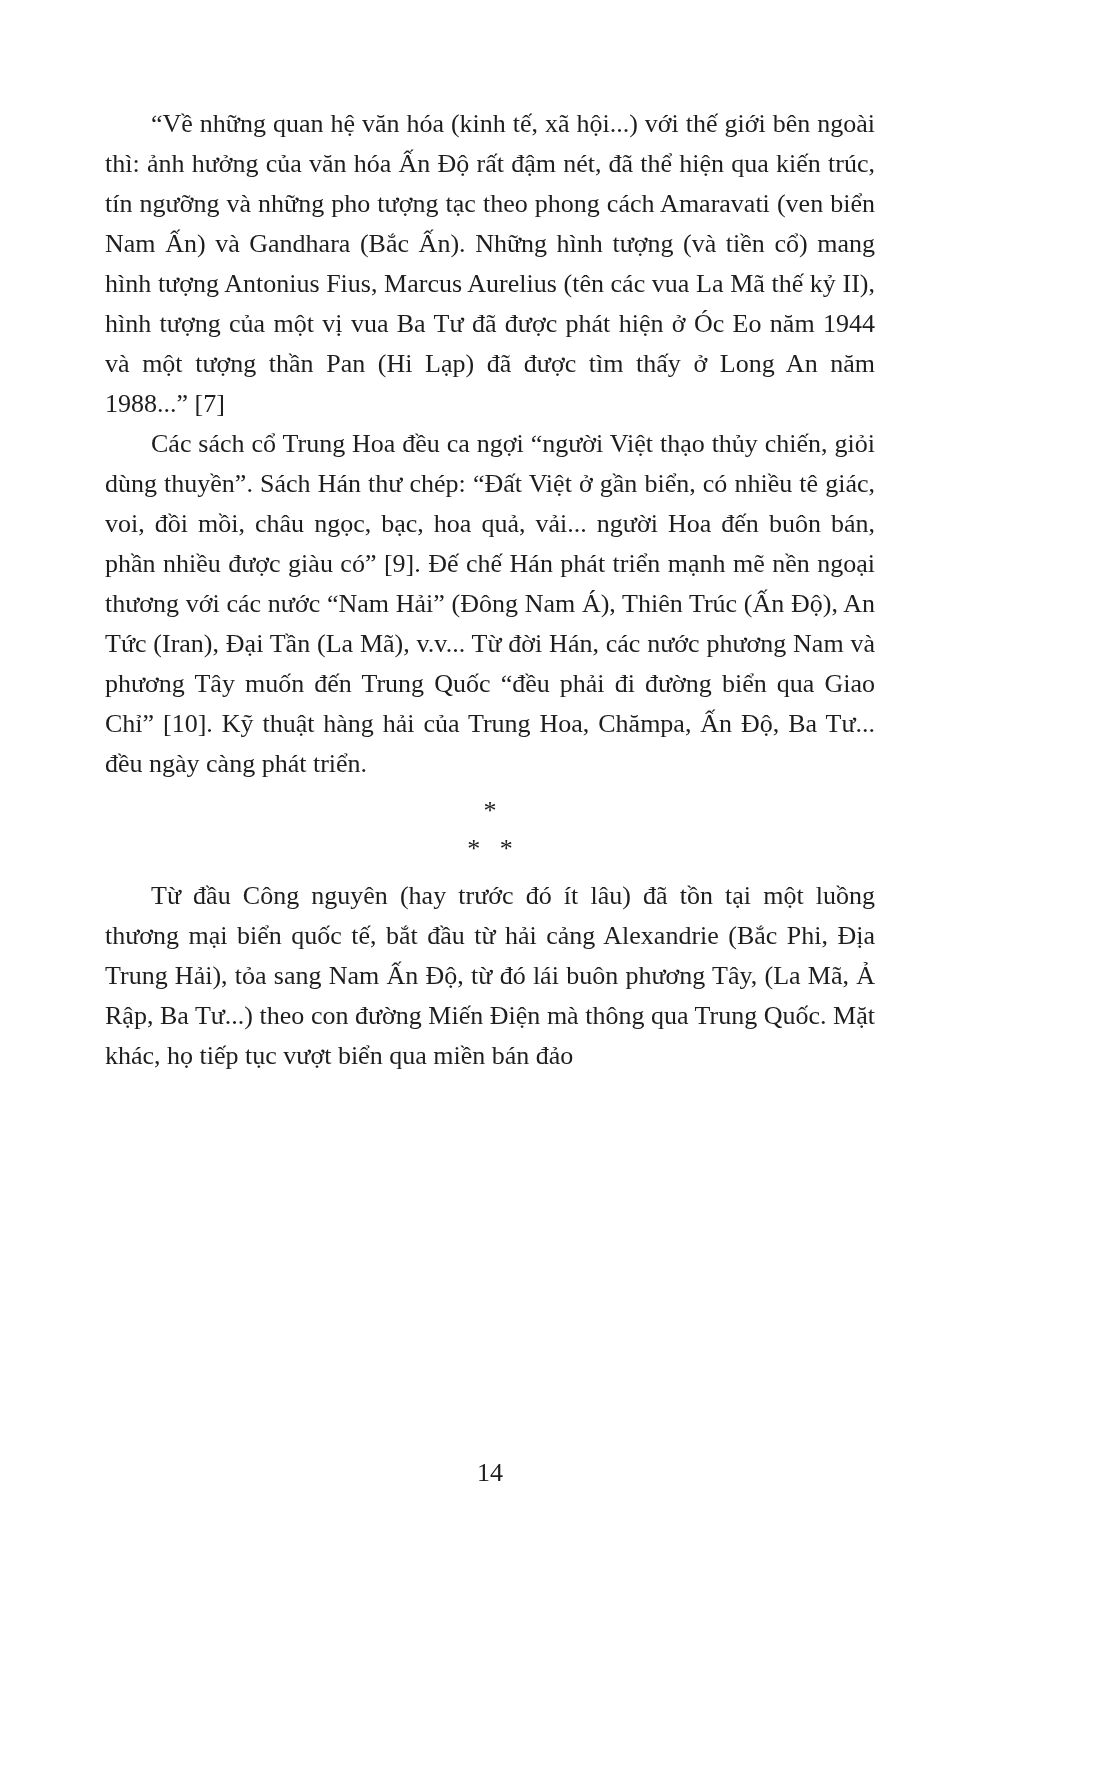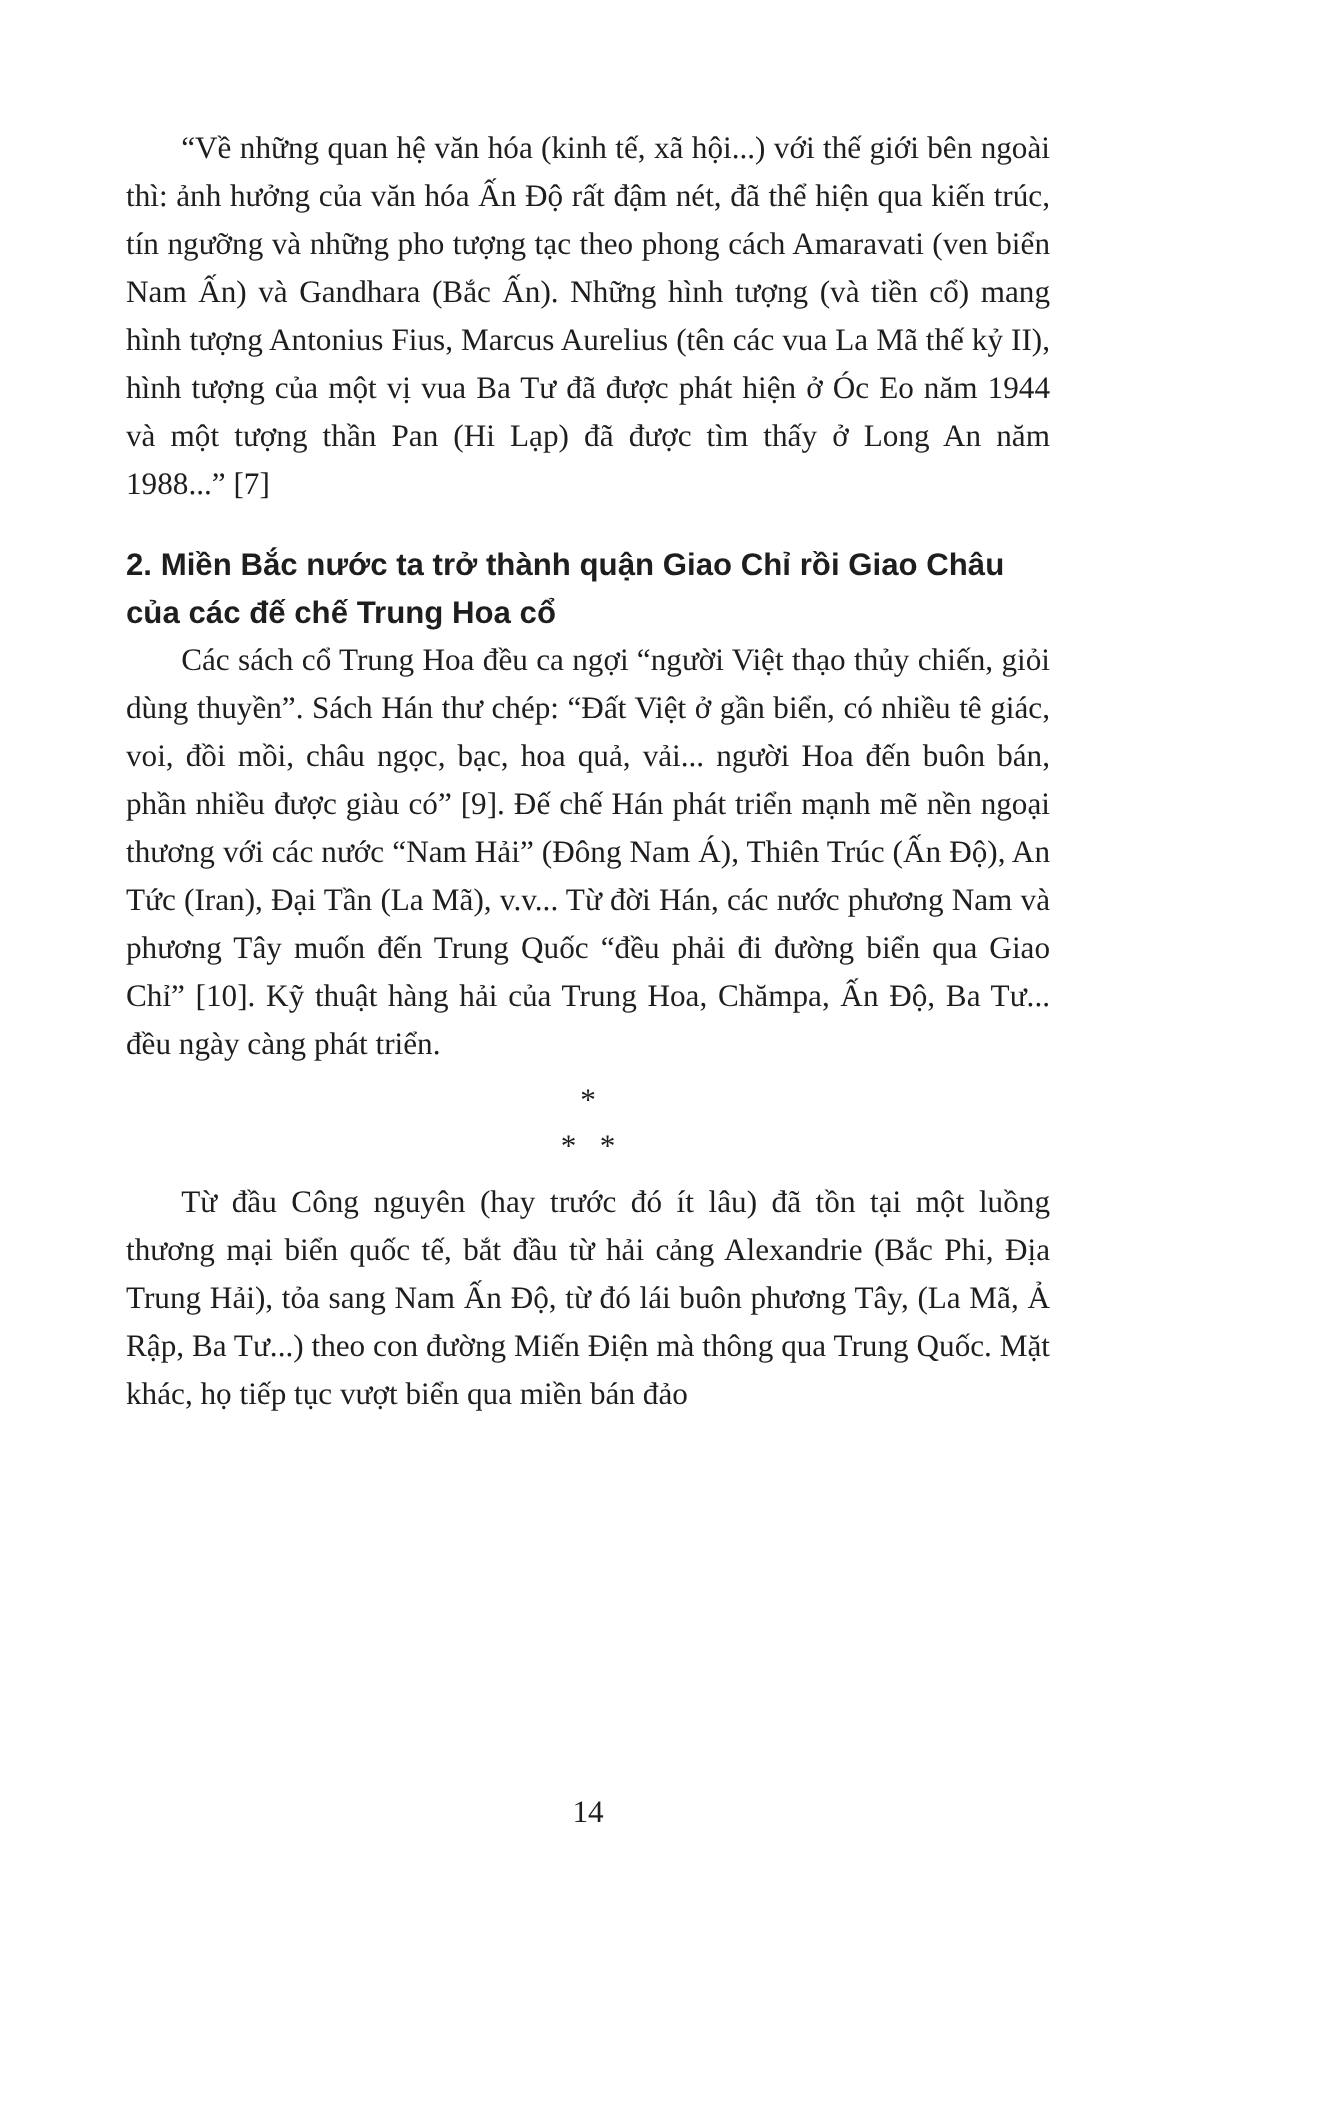--- a/index.html
+++ b/index.html
@@ -50,39 +50,38 @@
     text-indent: 0;
     line-height: 38px;
     margin: 8px 0 8px 0;
   }
   .separator .sep-line {
     white-space: pre;
   }
   .page-number {
     position: absolute;
     left: 105px;
-    top: 1492px;
+    top: 1455px;
     width: 770px;
     text-align: center;
     font-size: 26px;
     line-height: 36px;
   }
 </style>
 </head>
 <body>
 
 <div class="page">
 
   <main class="text-block">
 
 
     <p class="para">“Về những quan hệ văn hóa (kinh tế, xã hội...) với thế giới bên ngoài thì: ảnh hưởng của văn hóa Ấn Độ rất đậm nét, đã thể hiện qua kiến trúc, tín ngưỡng và những pho tượng tạc theo phong cách Amaravati (ven biển Nam Ấn) và Gandhara (Bắc Ấn). Những hình tượng (và tiền cổ) mang hình tượng Antonius Fius, Marcus Aurelius (tên các vua La Mã thế kỷ II), hình tượng của một vị vua Ba Tư đã được phát hiện ở Óc Eo năm 1944 và một tượng thần Pan (Hi Lạp) đã được tìm thấy ở Long An năm 1988...” [7]</p>
 
 
-    <h2 class="heading">2. Miền Bắc nước ta trở thành quận Giao Chỉ rồi Giao Châu của các đế chế Trung Hoa cổ</h2>
 
     <p class="para"><span>Các sách cổ Trung Hoa đều ca ngợi “người Việt thạo thủy chiến, giỏi dùng thuyền”. Sách </span><span class="book-title-italic">Hán thư</span><span> chép: “Đất Việt ở gần biển, có nhiều tê giác, voi, đồi mồi, châu ngọc, bạc, hoa quả, vải... người Hoa đến buôn bán, phần nhiều được giàu có” [9]. Đế chế Hán phát triển mạnh mẽ nền ngoại thương với các nước “Nam Hải” (Đông Nam Á), Thiên Trúc (Ấn Độ), An Tức (Iran), Đại Tần (La Mã), v.v... Từ đời Hán, các nước phương Nam và phương Tây muốn đến Trung Quốc “đều phải đi đường biển qua Giao Chỉ” [10]. Kỹ thuật hàng hải của Trung Hoa, Chămpa, Ấn Độ, Ba Tư... đều ngày càng phát triển.</span></p>
 
     <div class="separator">
       <div class="sep-line">*</div>
       <div class="sep-line">*   *</div>
     </div>
 
     <p class="para">Từ đầu Công nguyên (hay trước đó ít lâu) đã tồn tại một luồng thương mại biển quốc tế, bắt đầu từ hải cảng Alexandrie (Bắc Phi, Địa Trung Hải), tỏa sang Nam Ấn Độ, từ đó lái buôn phương Tây, (La Mã, Ả Rập, Ba Tư...) theo con đường Miến Điện mà thông qua Trung Quốc. Mặt khác, họ tiếp tục vượt biển qua miền bán đảo</p>
 

